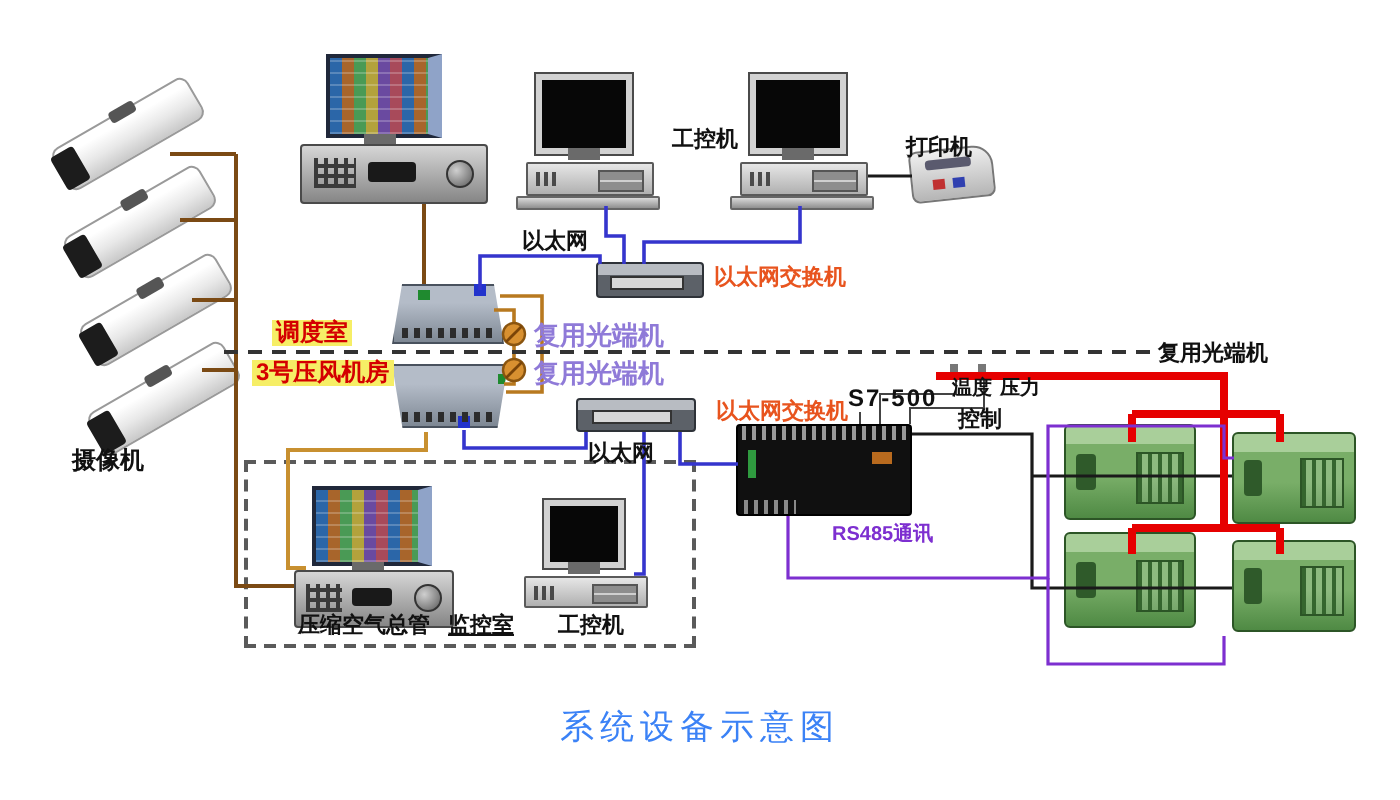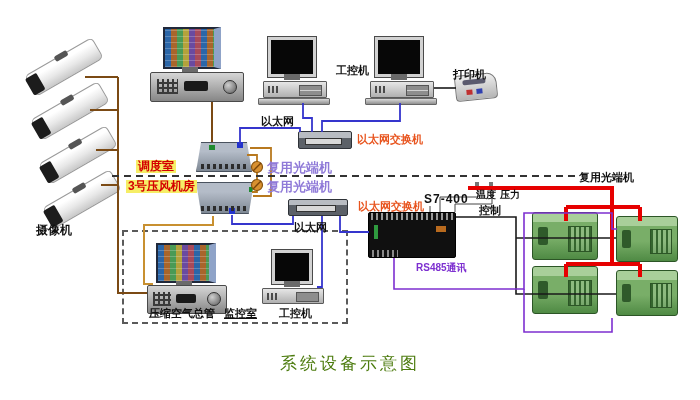--- a/index.html
+++ b/index.html
@@ -6,21 +6,21 @@
   #stage{position:relative;width:700px;height:400px;background:#fff;overflow:hidden;
          font-family:"Liberation Sans",sans-serif;}
   
   .lab{position:absolute;font-weight:bold;font-size:11px;color:#111;white-space:nowrap;line-height:1.1;}
   .lab.room{font-size:12px;color:var(--room_label_red);background:var(--room_label_bg);padding:0 2px;}
   .lab.orange{color:var(--switch_label_orange);}
   .lab.purple{color:var(--optical_label_purple);font-size:13px;}
   .lab.violet{color:var(--rs485_purple);font-size:10px;}
   .lab.small{font-size:10px;}
   #caption{position:absolute;left:0;right:0;top:352px;text-align:center;
-           font-family:"Liberation Serif",serif;font-size:17px;letter-spacing:3px;color:#4d7c0f;}
+           font-family:"Liberation Serif",serif;font-size:17px;letter-spacing:3px;color:#3b82f6;}
   
   .dev{position:absolute;box-sizing:border-box;}
   .cam{width:78px;height:24px;border-radius:5px;border:1px solid #9a9a9a;
        background:linear-gradient(180deg,#ffffff 20%,#e8e8e8 60%,#c9c9c9);transform:rotate(-30deg);}
   .cam::before{content:"";position:absolute;left:-2px;top:2px;width:13px;height:19px;background:#1c1c1c;border-radius:2px;}
   .cam::after{content:"";position:absolute;left:34px;top:-3px;width:14px;height:6px;background:#555;border-radius:2px;}
   .mon{background:#000;}
   .mon .stand{position:absolute;left:50%;bottom:-6px;width:16px;height:6px;margin-left:-8px;background:#6a6a6a;}
   .mon-dvr{border:2px solid #20283a;border-right:7px solid #8fa3c8;}
   .mon-pc{border:3px solid #d2d2d2;box-shadow:0 0 0 1px #4a4a4a;background:#070707;}
@@ -198,21 +198,21 @@
   <span class="lab room" style="left:136px;top:160px;">调度室</span>
   <span class="lab room" style="left:126px;top:180px;">3号压风机房</span>
   <span class="lab" style="left:336px;top:64px;">工控机</span>
   <span class="lab" style="left:453px;top:68px;">打印机</span>
   <span class="lab" style="left:261px;top:115px;">以太网</span>
   <span class="lab orange" style="left:357px;top:133px;">以太网交换机</span>
   <span class="lab purple" style="left:267px;top:161px;">复用光端机</span>
   <span class="lab purple" style="left:267px;top:180px;">复用光端机</span>
   <span class="lab orange" style="left:358px;top:200px;">以太网交换机</span>
   <span class="lab" style="left:294px;top:221px;">以太网</span>
-  <span class="lab" style="left:424px;top:193px;font-size:12px;letter-spacing:1px;">S7-400</span>
+  <span class="lab" style="left:424px;top:193px;font-size:12px;letter-spacing:1px;">S7-500</span>
   <span class="lab small" style="left:476px;top:189px;font-family:Liberation Serif, serif;">温度</span>
   <span class="lab small" style="left:500px;top:189px;text-align:center;">压力</span>
   <span class="lab" style="left:479px;top:204px;">控制</span>
   <span class="lab violet" style="left:416px;top:262px;">RS485通讯</span>
   <span class="lab" style="left:579px;top:171px;">复用光端机</span>
   <span class="lab" style="left:149px;top:307px;">压缩空气总管</span>
   <span class="lab" style="left:224px;top:307px;text-decoration:underline;">监控室</span>
   <span class="lab" style="left:279px;top:307px;">工控机</span>
 
   <div id="caption">系统设备示意图</div>

